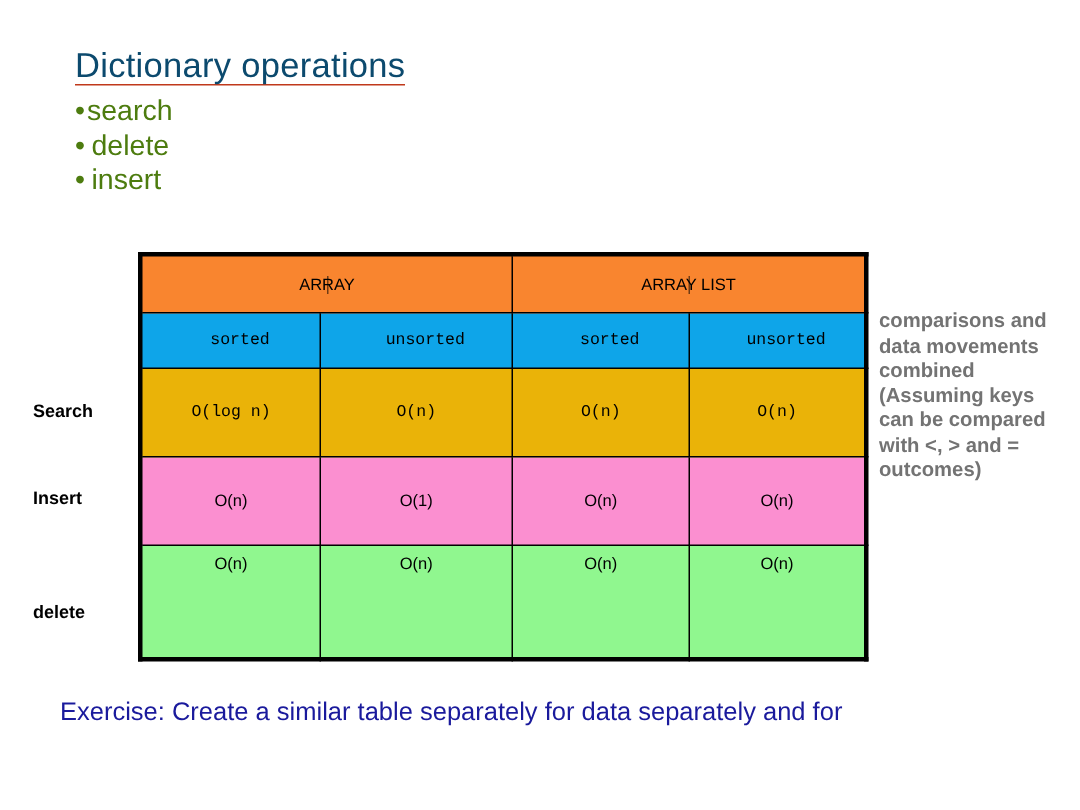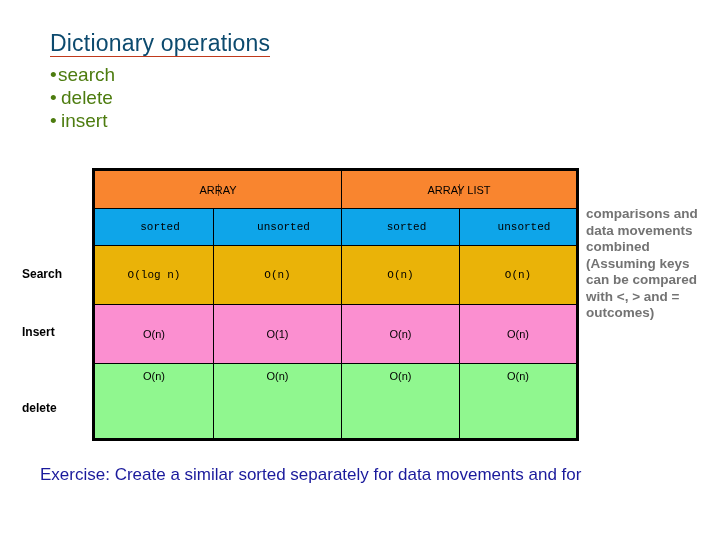--- a/index.html
+++ b/index.html
@@ -205,14 +205,14 @@
       <td class="cell">O(n)</td>
       <td class="cell">O(n)</td>
       <td class="cell">O(n)</td>
     </tr>
   </tbody>
 </table>
 
 <div id="side-note">comparisons and data movements  combined (Assuming keys can be compared with &lt;, &gt; and = outcomes)</div>
 
 <div id="exercise-note">
-  <span>Exercise: Create a similar sorted separately for data movements and for</span>
+  <span>Exercise: Create a similar table separately for data separately and for</span>
 </div>
 
 </body></html>

